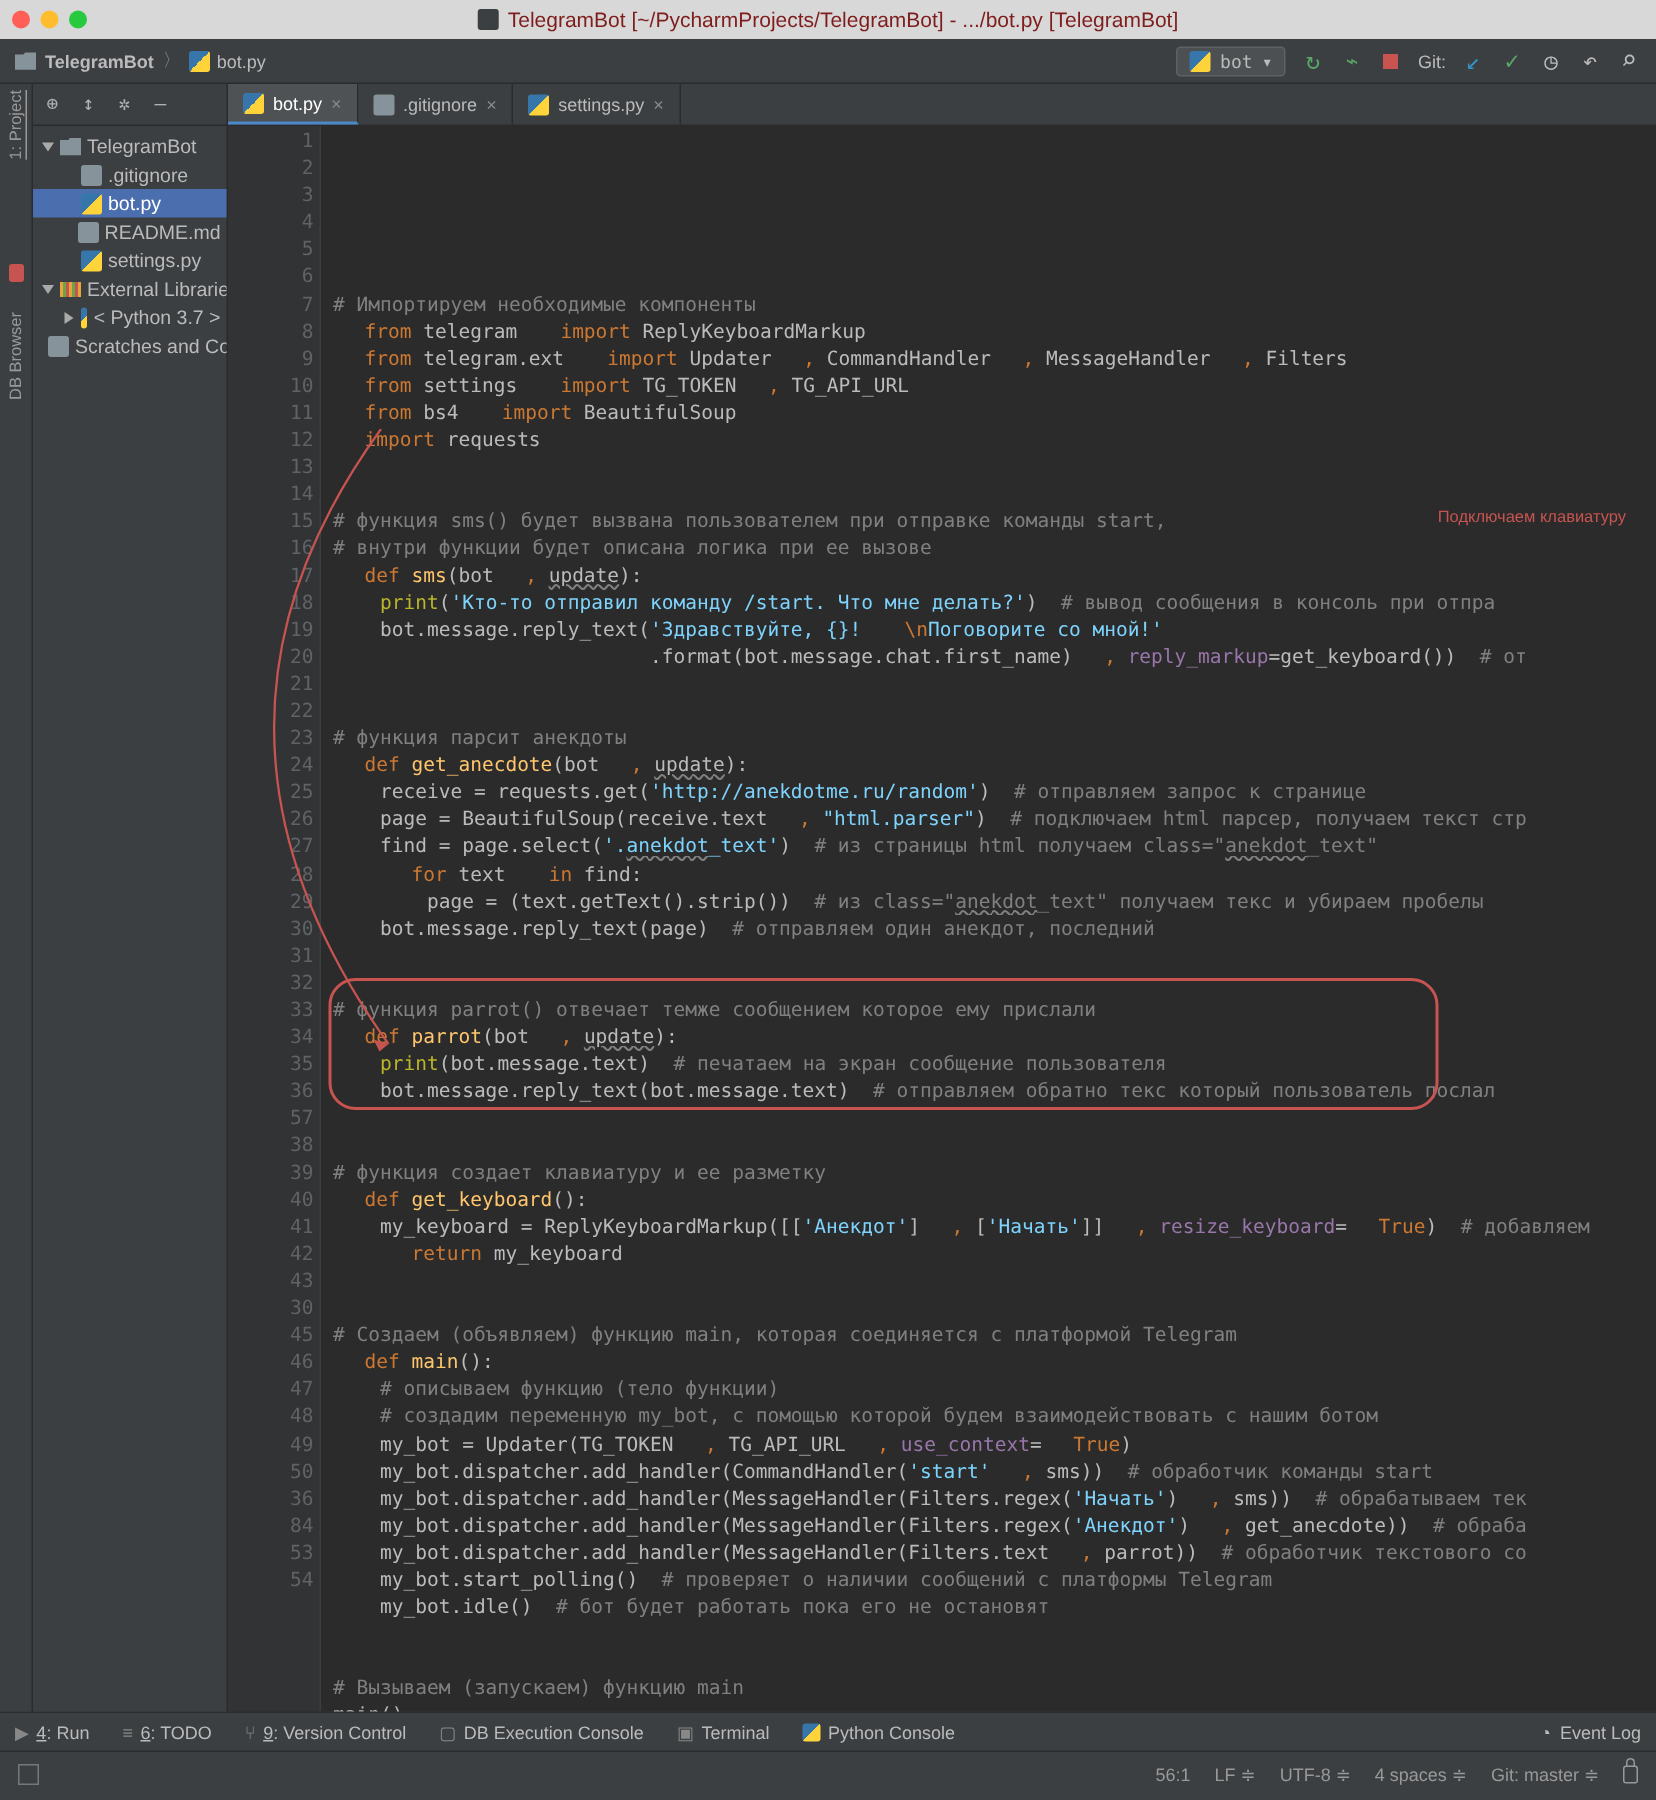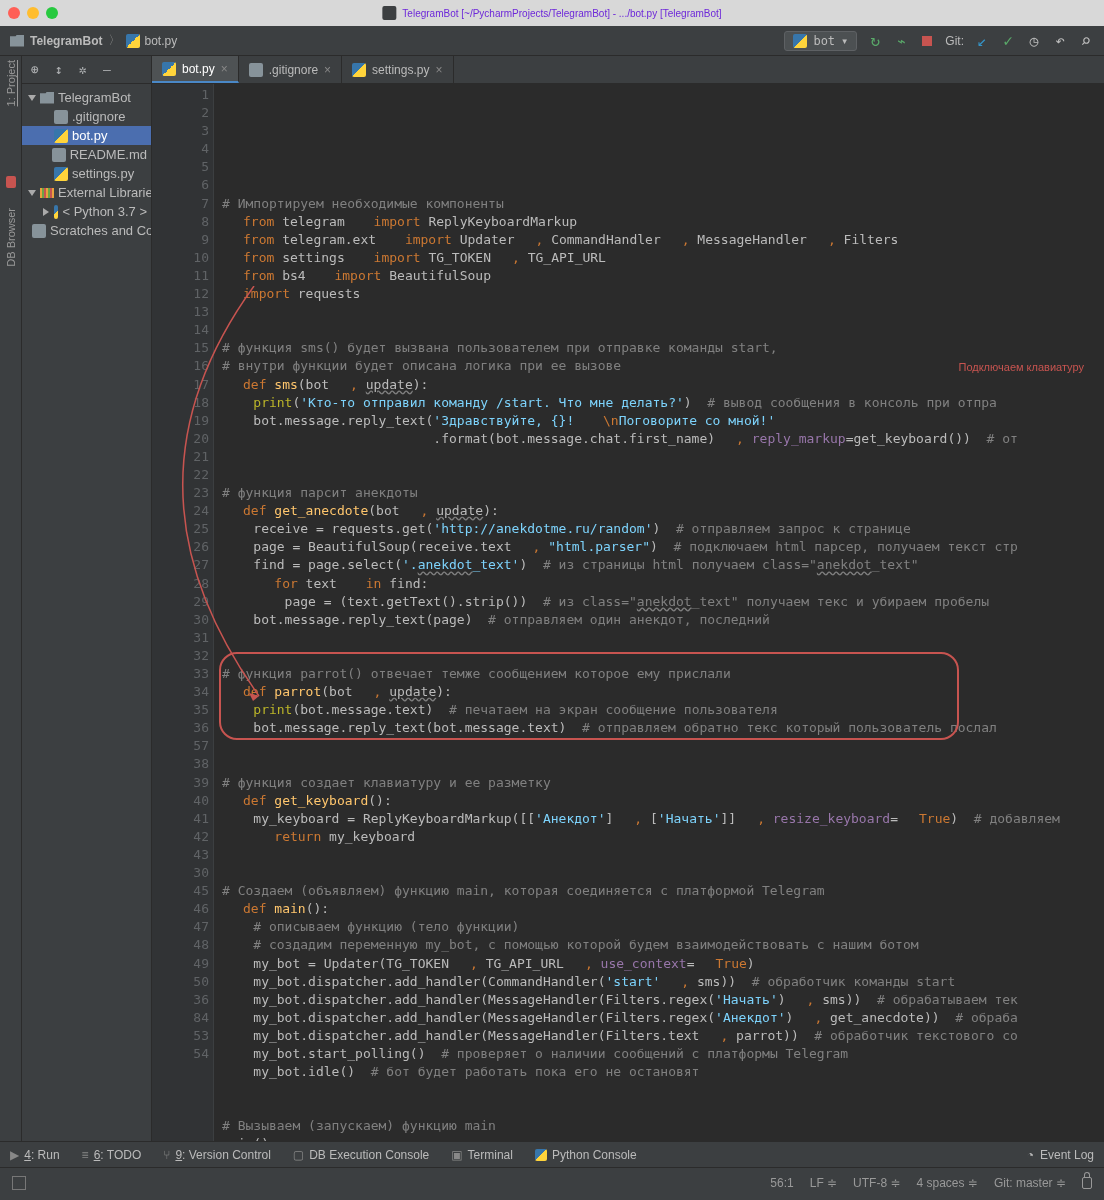--- a/index.html
+++ b/index.html
@@ -1,21 +1,21 @@
 <!DOCTYPE html>
 <html><head>
 <meta charset="utf-8">
 <style>
 * { margin:0; padding:0; box-sizing:border-box; }
 body { width:1104px; height:1200px; background:#3c3f41; font-family:Menlo,Consolas,monospace; font-size:13px; color:#bbb; overflow:hidden; }
 .titlebar { height:26px; background:#d8d8d8; display:flex; align-items:center; padding:0 8px; position:relative; }
 .traffic { display:flex; gap:7px; }
 .dot { width:12px; height:12px; border-radius:50%; }
 .red{background:#ff5f56;} .yellow{background:#ffbd2e;} .green{background:#27c93f;}
-.titletext { position:absolute; left:50%; transform:translateX(-50%); color:#6d28d9; font-family:-apple-system,sans-serif; font-size:10px; display:flex; align-items:center; gap:6px;}
+.titletext { position:absolute; left:50%; transform:translateX(-50%); color:#7f1d1d; font-family:-apple-system,sans-serif; font-size:14px; display:flex; align-items:center; gap:6px;}
 .titleicon { width:14px; height:14px; background:#3c3f41; border-radius:2px; }
 .navbar { height:30px; background:#3c3f41; border-bottom:1px solid #2b2b2b; display:flex; align-items:center; padding:0 10px; justify-content:space-between; }
 .breadcrumb { display:flex; align-items:center; gap:6px; font-family:-apple-system,sans-serif; font-size:12px; }
 .bc-folder { width:14px; height:12px; background:#87939a; clip-path:polygon(0 15%,40% 15%,50% 0,100% 0,100% 100%,0 100%); }
 .bc-sep { color:#888; }
 .bc-file { display:flex; align-items:center; gap:4px; }
 .pyicon { width:14px; height:14px; background:linear-gradient(135deg,#3776ab 50%,#ffd43b 50%); border-radius:2px; }
 .tools { display:flex; align-items:center; gap:10px; }
 .runconf { background:#4c5052; border:1px solid #5e6164; border-radius:3px; padding:2px 8px; display:flex; align-items:center; gap:6px; font-size:12px; }
 .tool-icon { width:16px; height:16px; display:flex; align-items:center; justify-content:center; }
@@ -48,21 +48,21 @@
 .tab { display:flex; align-items:center; gap:6px; padding:0 10px; border-right:1px solid #2b2b2b; font-family:-apple-system,sans-serif; font-size:12px; color:#bbb;}
 .tab.active { background:#4e5254; color:#fff; border-bottom:2px solid #4a88c7; }
 .tab-close{color:#888;font-size:12px;}
 .editor-body { flex:1; display:flex; background:#2b2b2b; overflow:hidden; position:relative;}
 .gutter { width:62px; background:#313335; text-align:right; padding:2px 4px 2px 0; color:#606366; font-size:13px; line-height:18.1px; border-right:1px solid #3c3f41;}
 .gutter .gline{height:18.1px;}
 .code { flex:1; padding:2px 8px; font-size:13px; line-height:18.1px; white-space:pre; position:relative;}
 .k{color:#cc7832;margin-left:21px;} .s{color:#7dd3fc;} .c{color:#808080;} .fn{color:#ffc66d;} .p{color:#9876aa;} .deco{color:#bbb529;}
 .warn{text-decoration:underline wavy #808080;}
 .hl-box{position:absolute;border:2px solid #c75450;border-radius:18px;left:5px;top:568px;width:740px;height:88px;pointer-events:none;}
-.anno-red{position:absolute;color:#c75450;font-family:-apple-system,sans-serif;font-size:11px;margin-top:22px;}
+.anno-red{position:absolute;color:#c75450;font-family:-apple-system,sans-serif;font-size:11px;}
 .arrow-svg{position:absolute;left:-75px;top:202px;pointer-events:none;}
 .bottomtabs{height:26px;background:#3c3f41;border-top:1px solid #2b2b2b;display:flex;align-items:center;font-family:-apple-system,sans-serif;font-size:12px;padding:0 10px;gap:22px;}
 .bt{display:flex;align-items:center;gap:5px;}
 .bt u{text-decoration:underline;}
 .statusbar{height:30px;background:#3c3f41;border-top:1px solid #2b2b2b;display:flex;align-items:center;justify-content:flex-end;padding:0 12px;gap:16px;font-family:-apple-system,sans-serif;font-size:12px;color:#999;}
 .sb-lock{width:10px;height:12px;border:1.5px solid #999;border-radius:2px;position:relative;}
 .sb-lock::before{content:"";position:absolute;top:-6px;left:1px;width:4px;height:5px;border:1.5px solid #999;border-bottom:none;border-radius:3px 3px 0 0;}
 .evlog{margin-left:auto;display:flex;align-items:center;gap:6px;}
 </style>
 </head>

